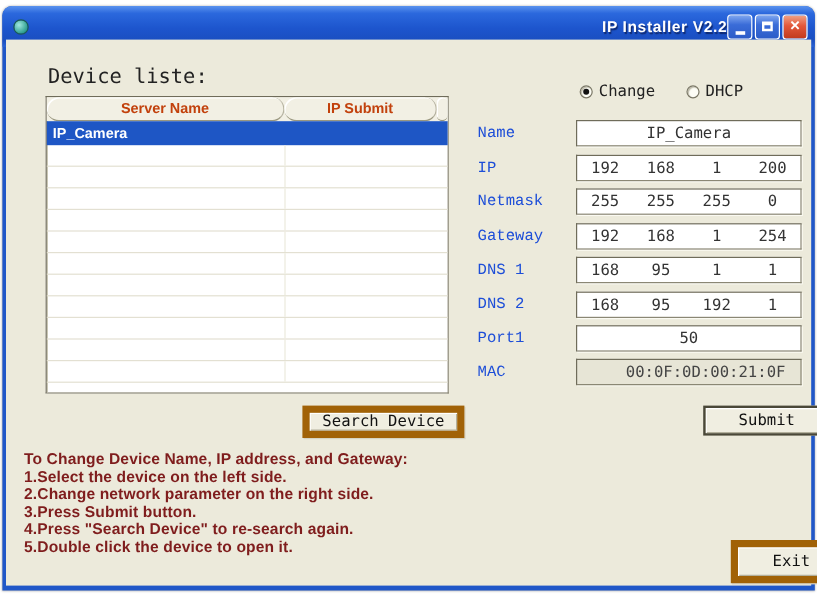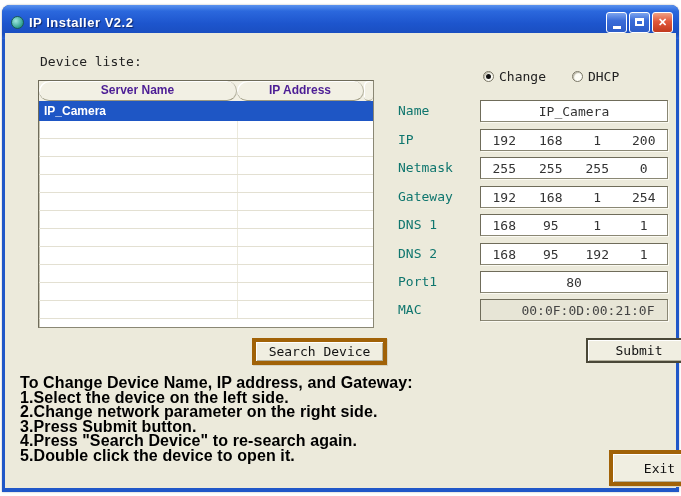--- a/index.html
+++ b/index.html
@@ -6,99 +6,99 @@
   html,body { width:681px; height:496px; background:#ffffff; overflow:hidden;
               font-family:"Liberation Sans", sans-serif; }
 
   .window { position:absolute; left:2px; top:5px; width:677px; height:487px;
             background:#2057c8; border-radius:8px 8px 0 0;
             box-shadow:0 0 2px rgba(0,0,0,.35); }
 
   
   .titlebar { position:absolute; left:0; top:0; right:0; height:34px;
               border-radius:8px 8px 0 0; padding:0 6px; display:flex; align-items:center;
-              background:linear-gradient(180deg,#5a92ee 0%,#2b68dd 18%,#1d55cd 55%,#1a4ec0 85%,#2a62d4 100%); }
+              background:linear-gradient(180deg,#5a92ee 0%,#2b68dd 18%,#1d55cd 55%,#1a4ec0 85%,#2a62d4 100%);text-align:right; }
   .app-icon { width:13px; height:13px; border-radius:50%; margin:0 5px 0 3px;
               background:radial-gradient(circle at 35% 35%, #9fe8e0, #2e9f8f 70%, #1c6e61);
               border:1px solid #1b5a54; }
   .title-text { color:#ffffff; font-weight:bold; font-size:13px; letter-spacing:.5px;
                 text-shadow:1px 1px 1px rgba(0,0,30,.55); flex:1; }
   .winbtns { display:flex; gap:2px; }
   .winbtn { width:21px; height:21px; border-radius:3px; border:1px solid #ffffff;
             display:flex; align-items:center; justify-content:center;
             color:#fff; font-size:11px; line-height:1; cursor:default; }
   .winbtn.blue { background:linear-gradient(180deg,#7da5ef 0%,#3a6cd8 40%,#2c5cc8 100%); }
   .winbtn.red  { background:linear-gradient(180deg,#f0a184 0%,#e2573a 45%,#c13a1e 100%); font-weight:bold; }
   .glyph-min { width:8px; height:3px; background:#fff; margin-top:10px; }
   .glyph-max { width:9px; height:8px; border:2px solid #fff; border-top-width:3px; }
 
   
   .content { position:absolute; left:3px; right:3px; top:28px; bottom:4px;
              background:#eceadb; }
 
   .mono { font-family:"DejaVu Sans Mono", monospace; }
 
-  .device-list-label { position:absolute; left:35px; top:21px; font-size:13px; color:#222; }
+  .device-list-label { position:absolute; left:35px; top:21px; font-size:17px; color:#222; }
 
   
   .table { position:absolute; left:33px; top:47px; width:336px; height:248px;
            background:#ffffff; border:1px solid #8a8774;
            border-top-color:#6f6c5a; border-left-color:#6f6c5a;
            box-shadow:inset 1px 1px 0 #c9c6b4; }
   .thead { display:flex; height:20px; background:#f2f0e4; }
-  .th { font-size:12px; font-weight:bold; color:#4c1d95; text-align:center; line-height:19px;
+  .th { font-size:12px; font-weight:bold; color:#c2410c; text-align:center; line-height:19px;
         border-right:1px solid #b5b2a0; border-bottom:1px solid #9a977f;
         box-shadow:inset 1px 1px 0 #ffffff;border-radius:10px; }
   .th.c1 { width:198px; } .th.c2 { width:127px; } .th.c3 { flex:1; border-right:none; }
   .row-selected { display:flex; height:20px; background:#1e56c5; color:#ffffff;
                   font-weight:bold; font-size:12px; line-height:20px; }
   .row-selected .cell1 { width:198px; padding-left:5px; }
   .row-selected .cell2 { width:127px; }
   .empty-row { height:18px; border-bottom:1px solid #e3e0d2; position:relative; }
   .empty-row:after { content:""; position:absolute; left:198px; top:0; bottom:0;
                      width:1px; background:#eceadd; }
 
   
   .btn { position:absolute; background:#f0eee1; font-size:13px; color:#111;
          display:flex; align-items:center; justify-content:center; cursor:default;
-         border:4px solid #a16207;
+         border:6px solid #a16207;
          box-shadow:inset 1px 1px 0 #ffffff, inset -1px -1px 0 #b3b09c, 1px 1px 0 #d6d3c2; }
   .btn-search { left:247px; top:305px; width:135px; height:27px; }
   .btn-submit { left:557px; top:305px; width:106px; height:25px;
                 border:2px solid #4a4838;
                 box-shadow:inset 1px 1px 0 #ffffff, inset -1px -1px 0 #b3b09c;margin-left:24px; }
   .btn-exit   { left:560px; top:417px; width:101px; height:36px;margin-left:44px; }
 
   
   .radio-group { position:absolute; left:478px; top:36px; display:flex; gap:26px;
                  font-size:13px; color:#222; }
   .radio-item { display:flex; align-items:center; gap:5px; }
   .radio-circle { width:11px; height:11px; border-radius:50%; background:#fdfdf6;
                   border:1px solid #7a7766; box-shadow:inset 1px 1px 1px #bab7a5;
                   position:relative; }
   .radio-circle.selected:after { content:""; position:absolute; left:2px; top:2px;
                   width:5px; height:5px; border-radius:50%; background:#111; }
 
   
   .form-row { position:absolute; left:393px; width:270px; height:22px; }
-  .form-label { position:absolute; left:0; top:3px; font-size:13px; color:#0f766e; white-space:nowrap; }
+  .form-label { position:absolute; left:0; top:3px; font-size:13px; color:#1d4ed8; white-space:nowrap;font-family:Liberation Mono, monospace; }
   .field { position:absolute; left:82px; top:0; width:188px; height:22px; background:#ffffff;
            border:1px solid #8a8774; border-top-color:#6f6c5a; border-left-color:#6f6c5a;
            box-shadow:1px 1px 0 #fbfaf2; font-size:13px; color:#333;
            display:flex; align-items:center; }
   .field.center { justify-content:center; }
   .field .part { flex:1; text-align:center; }
   .field.readonly { background:#e7e5d6; color:#444; justify-content:center;padding-left:28px; }
 
   .r0 { top:67px; } .r1 { top:96px; } .r2 { top:124px; } .r3 { top:153px; }
   .r4 { top:181px; } .r5 { top:210px; } .r6 { top:238px; } .r7 { top:266px; }
 
   
-  .instructions { position:absolute; left:15px; top:343px; font-size:16px; font-weight:bold;
-                  color:#000000; line-height:14.6px; letter-spacing:.1px; }
+  .instructions { position:absolute; left:15px; top:343px; font-size:13px; font-weight:bold;
+                  color:#7f1d1d; line-height:14.6px; letter-spacing:.1px; }
 </style>
 </head>
 <body>
 
 <div class="window">
 
   <div class="titlebar">
     <div class="app-icon"></div>
     <div class="title-text">IP Installer V2.2</div>
     <div class="winbtns">
@@ -114,21 +114,21 @@
     </div>
   </div>
 
   <div class="content">
 
     <div class="device-list-label mono">Device liste:</div>
 
     <div class="table">
       <div class="thead">
         <div class="th c1">Server Name</div>
-        <div class="th c2">IP Address</div>
+        <div class="th c2">IP Submit</div>
         <div class="th c3"></div>
       </div>
       <div class="row-selected">
         <div class="cell1">IP_Camera</div>
       </div>
       <div class="empty-row"></div>
       <div class="empty-row"></div>
       <div class="empty-row"></div>
       <div class="empty-row"></div>
       <div class="empty-row"></div>
@@ -203,21 +203,21 @@
       <div class="field mono">
         <span class="part">168</span>
         <span class="part">95</span>
         <span class="part">192</span>
         <span class="part">1</span>
       </div>
     </div>
 
     <div class="form-row r6">
       <div class="form-label mono">Port1</div>
-      <div class="field center mono">80</div>
+      <div class="field center mono">50</div>
     </div>
 
     <div class="form-row r7">
       <div class="form-label mono">MAC</div>
       <div class="field readonly mono">00:0F:0D:00:21:0F</div>
     </div>
 
     <div class="btn btn-submit mono">Submit</div>
 
     <div class="instructions">

